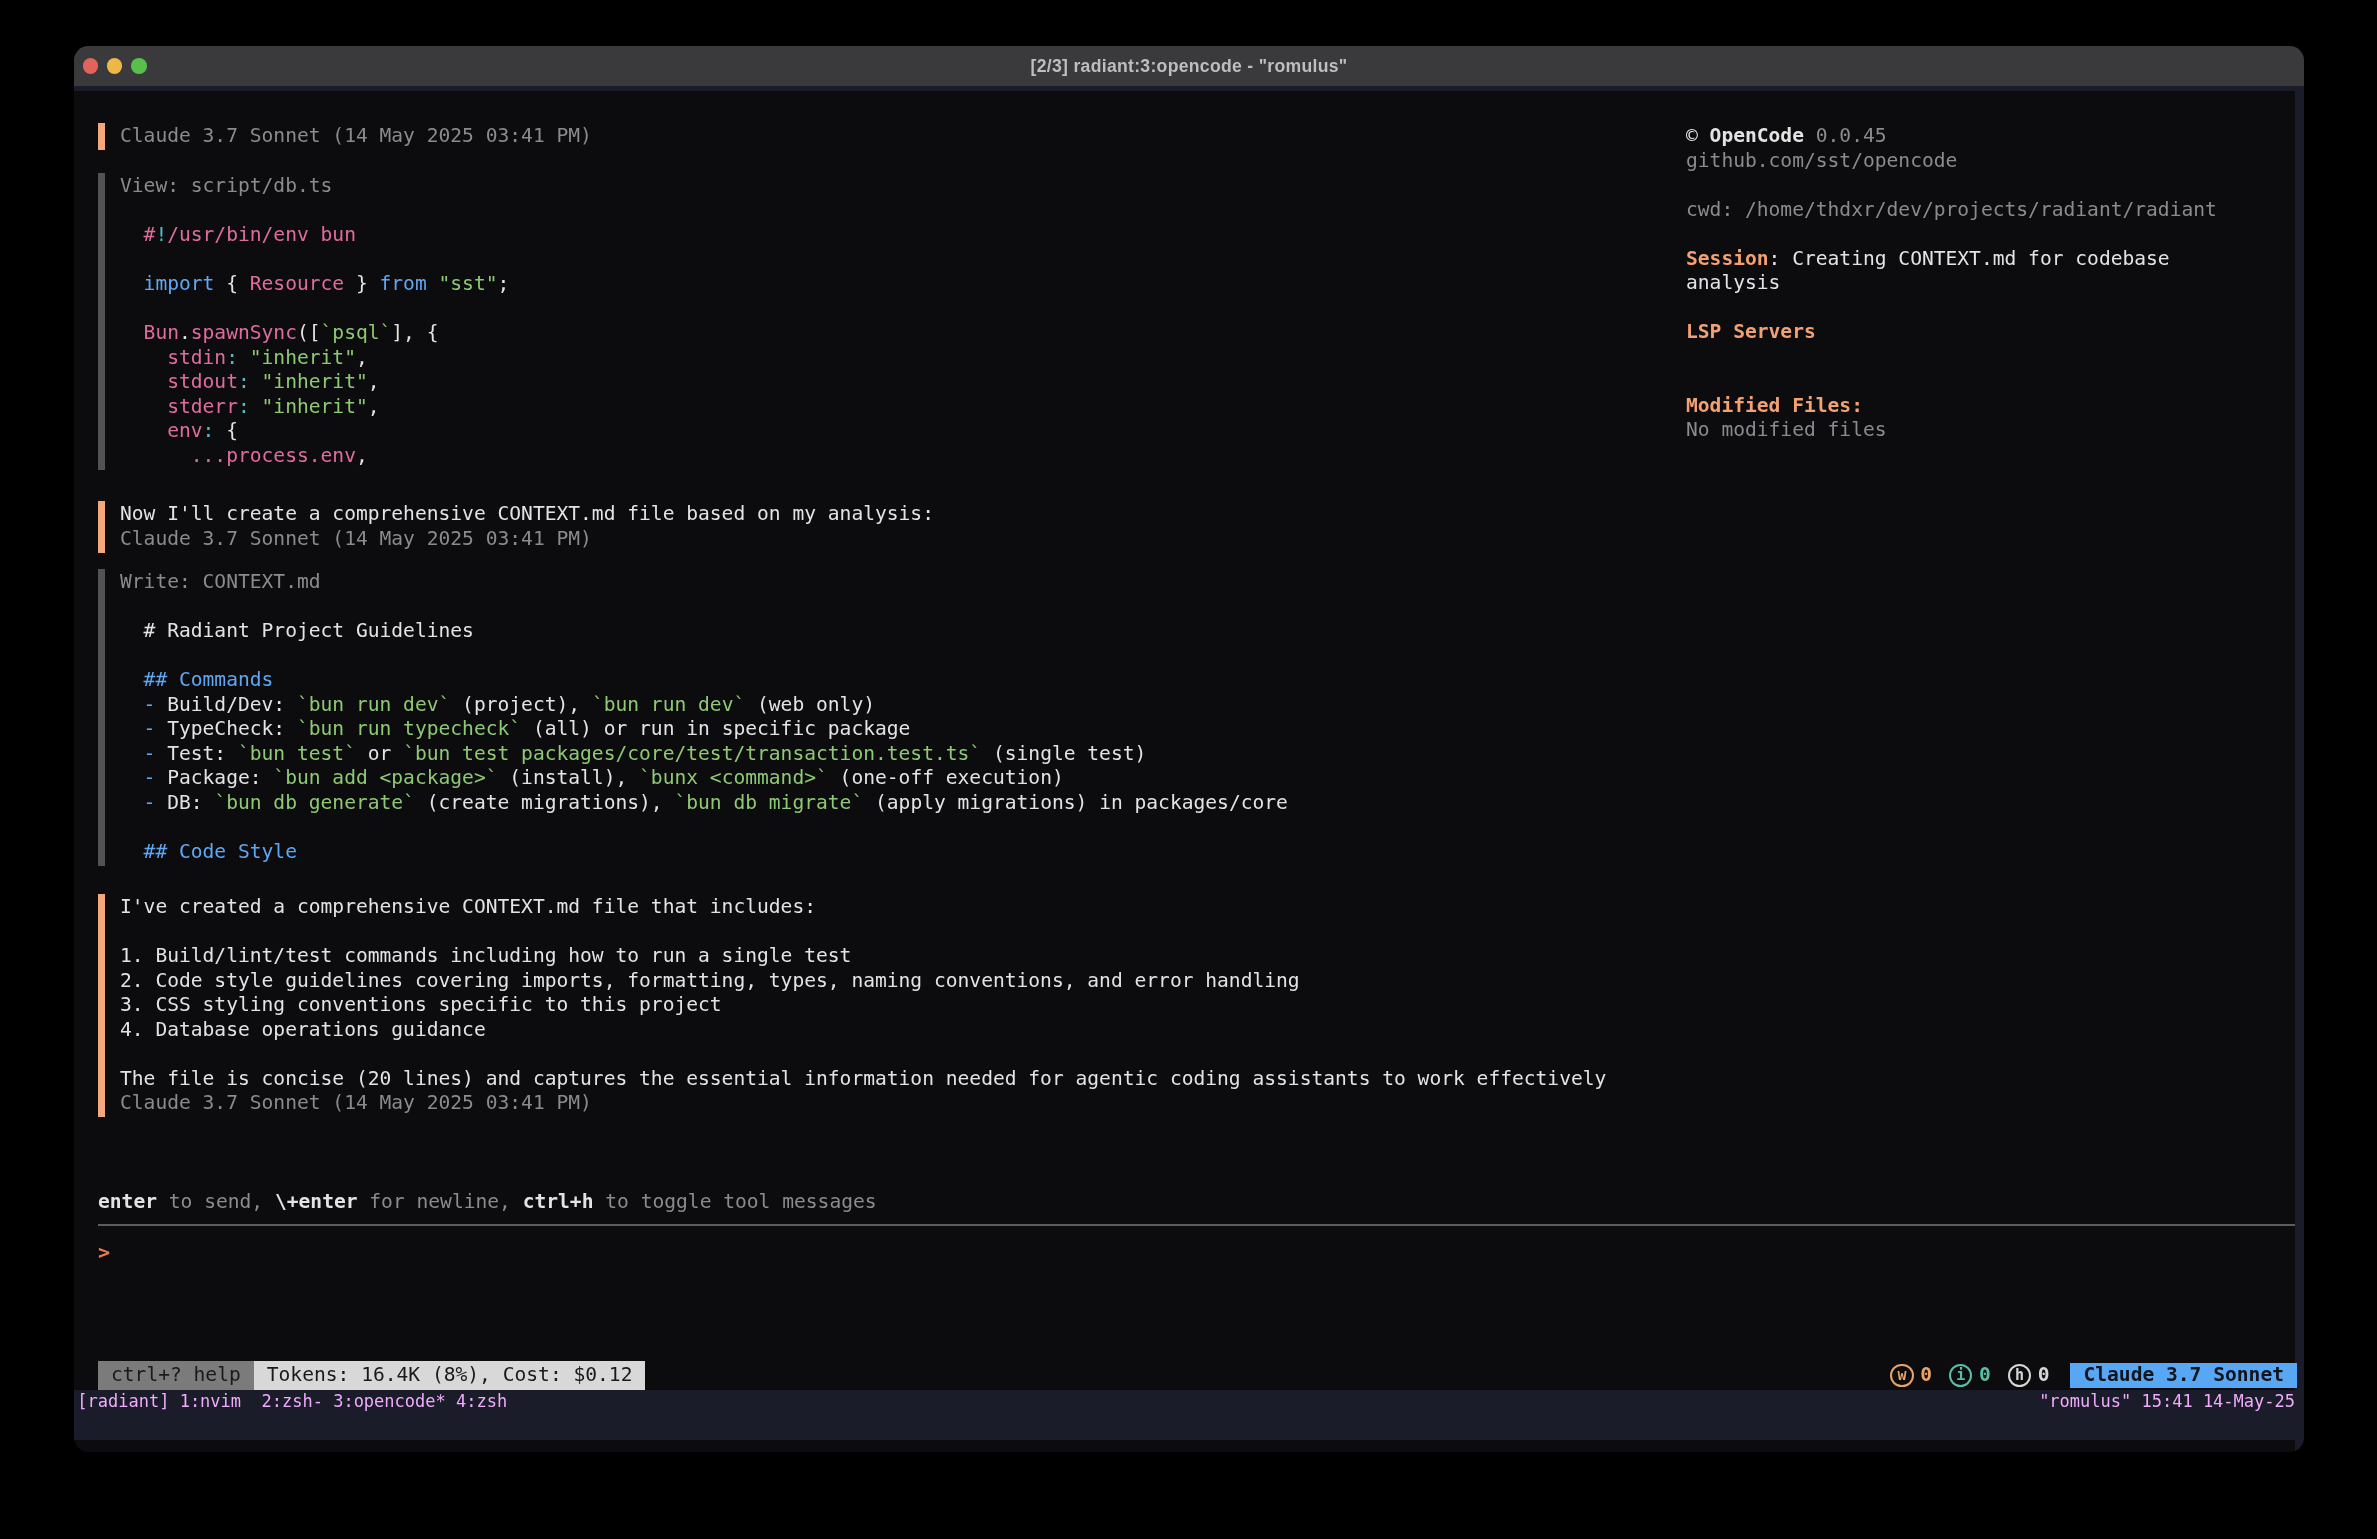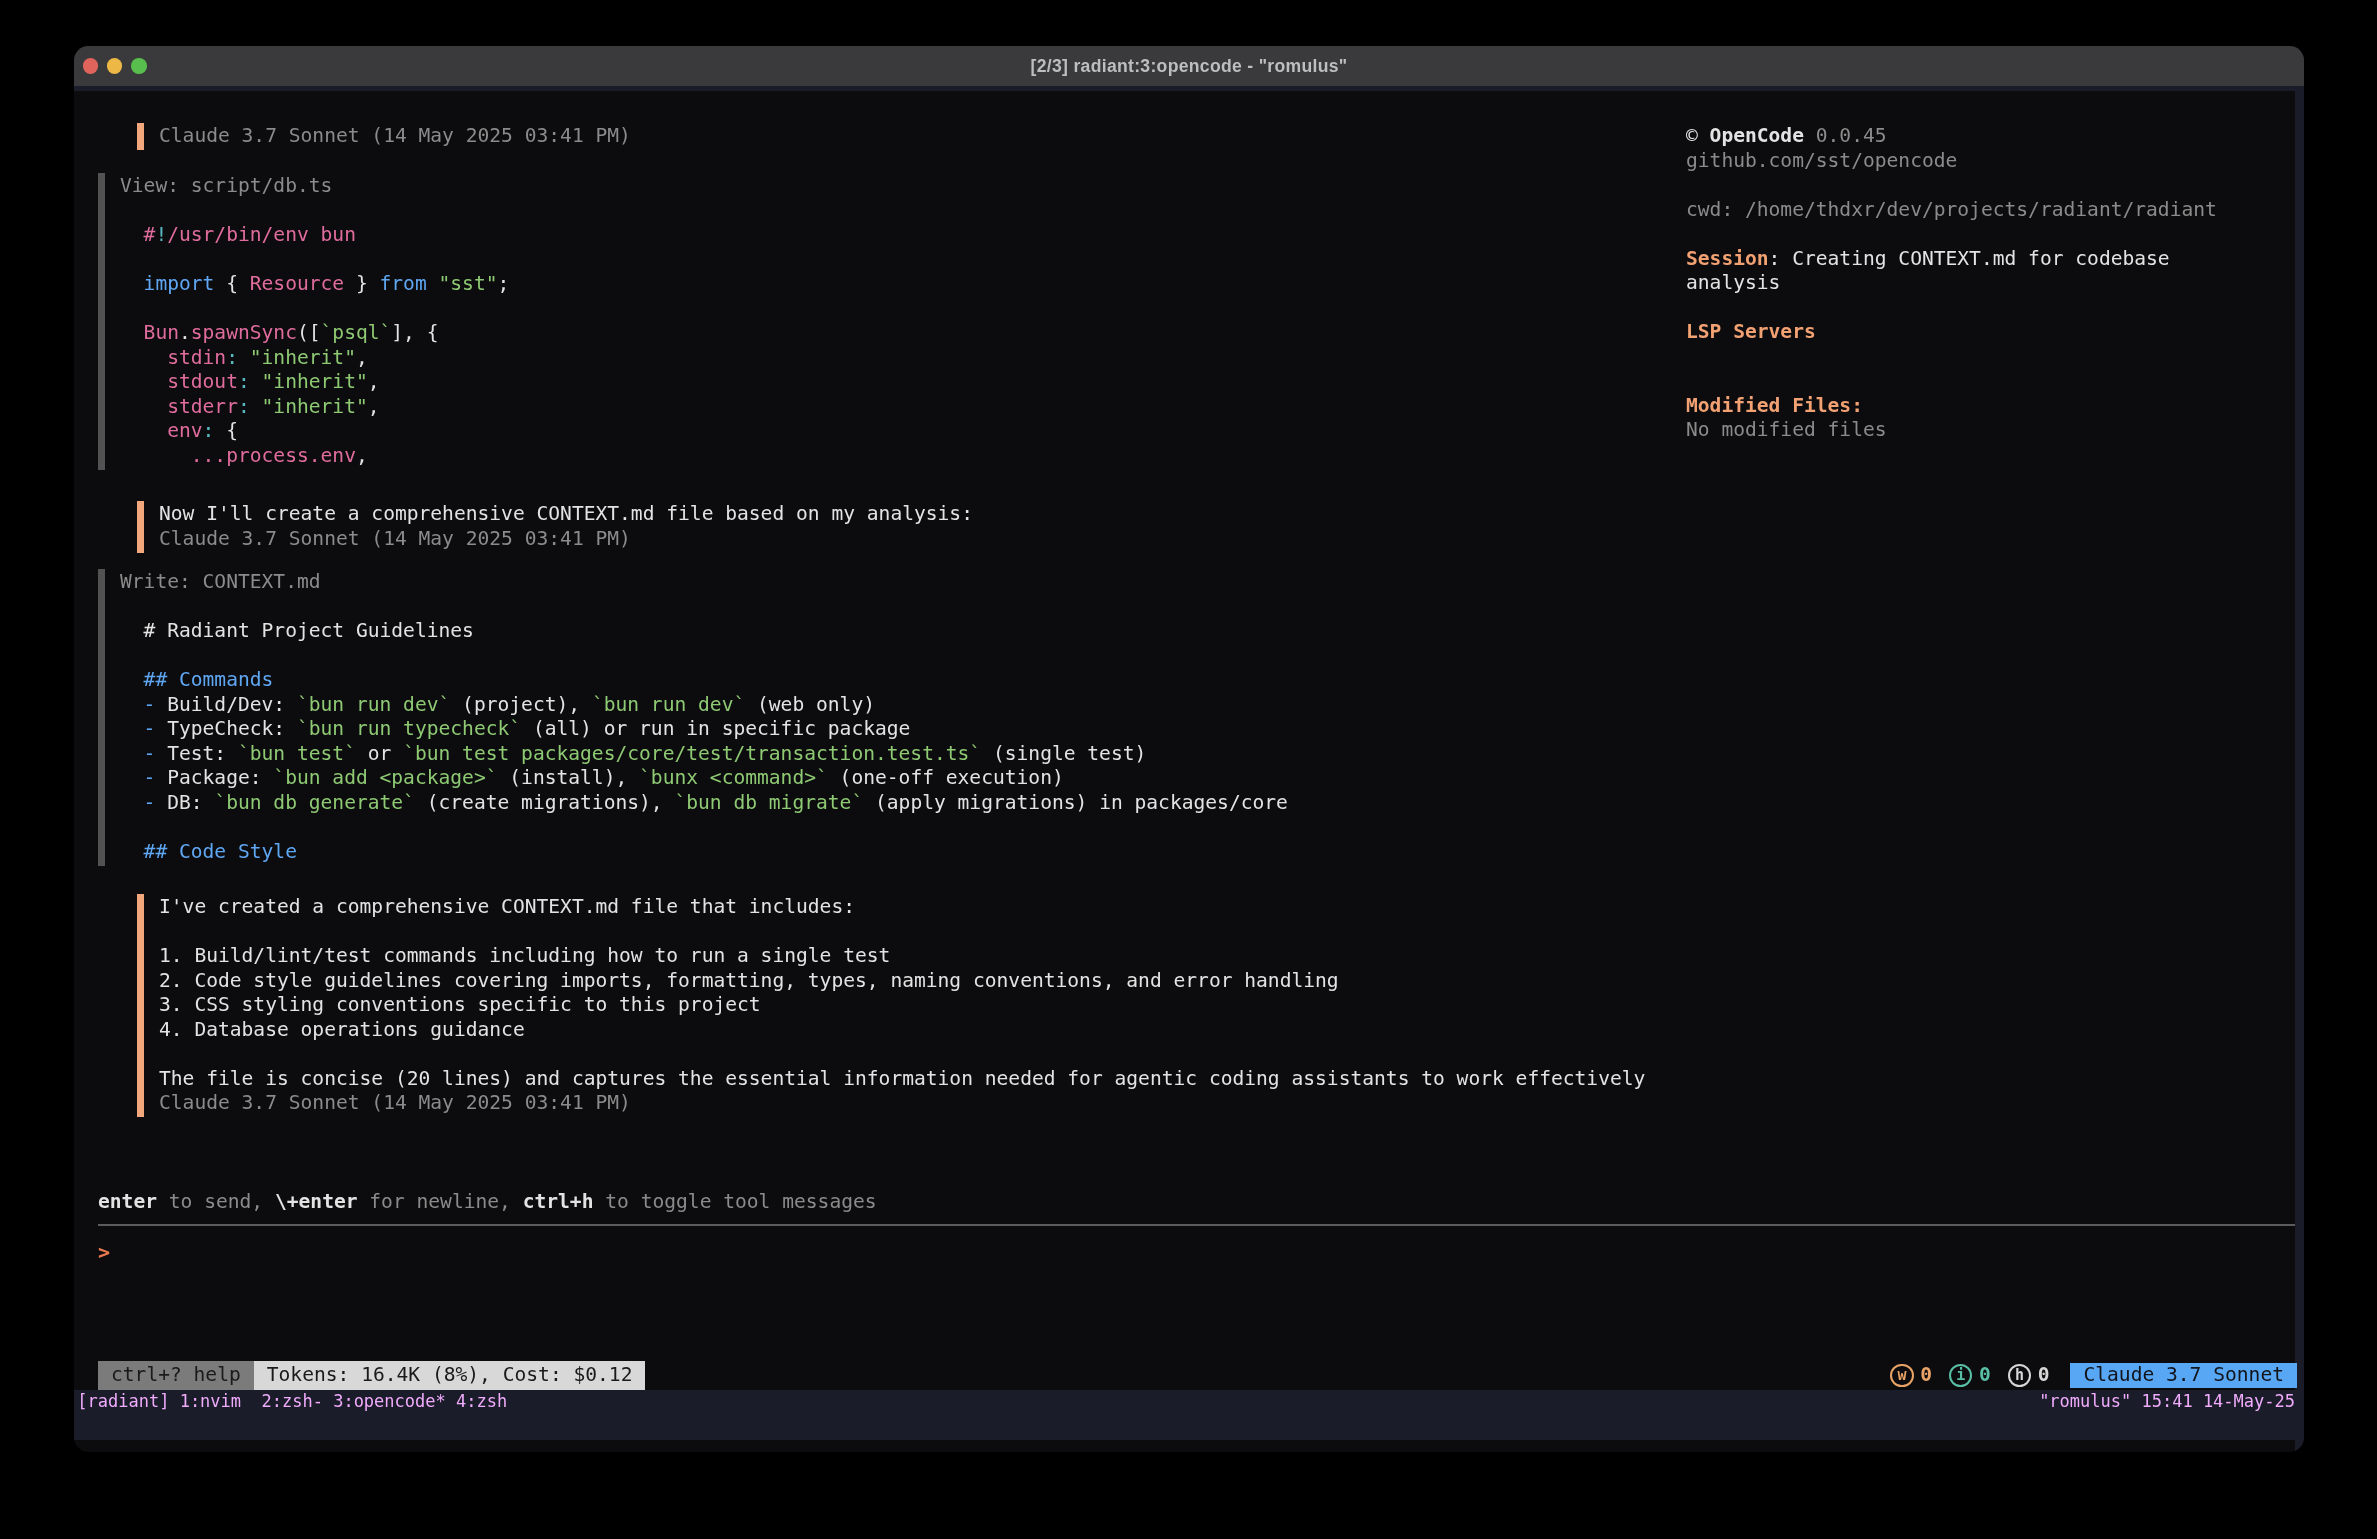--- a/index.html
+++ b/index.html
@@ -40,21 +40,21 @@
   .c-blue   { color:#5fa7f3; }
   .c-teal   { color:#56b9c3; }
   .c-orange { color:#f2a172; }
   .b { font-weight:bold; }
 
   
   .msg-block {
     position:absolute; left:24px; width:max-content;
     border-left:7.8px solid #4f4f4f; padding:1.3px 0 1.3px 15px;
   }
-  .msg-block.bar-orange { border-left-color:#f3a77d;margin-left:39px; }
+  .msg-block.bar-orange { border-left-color:#f3a77d; }
   .msg-block.bar-gray   { border-left-color:#525252; }
 
   
   .sidebar { position:absolute; left:1612px; top:78px; width:587px; }
 
   
   .hint { position:absolute; left:24px; top:1144px; }
   .separator { position:absolute; left:24px; top:1178px; width:2197px; height:2px; background:#5c5c5c; }
   .prompt-line { position:absolute; left:24px; top:1193px; width:2197px; height:26px; cursor:text; }
   .prompt-char { font-size:20px; font-weight:bold; color:#e97a50; line-height:26px; }
@@ -70,21 +70,21 @@
   .right-cluster { margin-left:auto; display:flex; align-items:center; gap:17px; }
   .diag { display:inline-flex; align-items:center; gap:6.5px; font-size:19.6px; font-weight:bold; }
   .diag .circle {
     width:23.5px; height:23.5px; border:2px solid currentColor; border-radius:50%;
     display:inline-flex; align-items:center; justify-content:center;
     font-size:15px; font-weight:bold;
   }
   .diag.d-orange { color:#eaa366; }
   .diag.d-teal   { color:#58bfa6; }
   .diag.d-light  { color:#d6d6d6; }
-  .badge.model { background:#58a7f5; color:#11141b; margin-left:3.9px; }
+  .badge.model { background:#58a7f5; color:#11141b; margin-left:3.9px;font-weight:bold; }
 
   
   .tmuxbar {
     position:absolute; left:0; top:1344px; width:100%; height:50px;
     background:#1b1c29; color:#f0abfc; font-size:17px;
   }
   .tmux-left  { position:absolute; left:3.3px; top:1.3px; white-space:pre; }
   .tmux-right { position:absolute; right:9px; top:1.3px; white-space:pre; }
 </style>
 </head>

